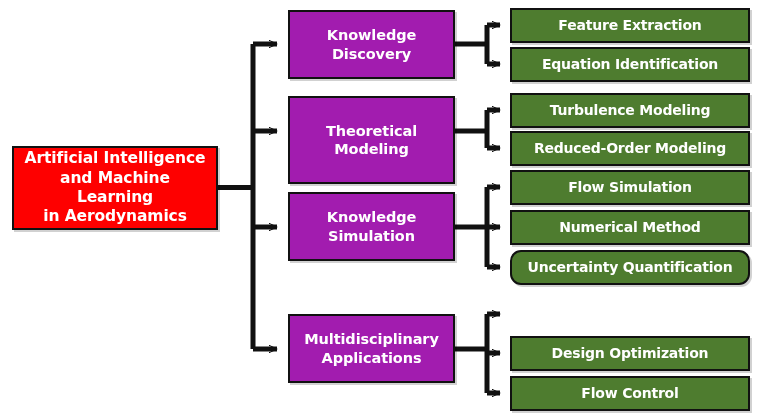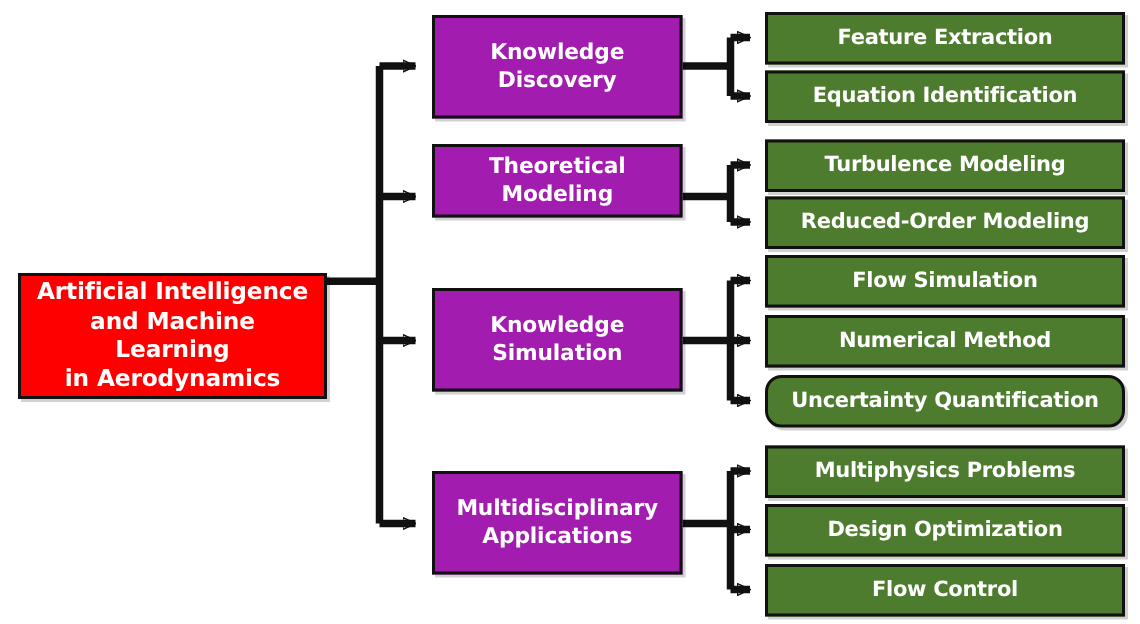--- a/index.html
+++ b/index.html
@@ -26,21 +26,20 @@
     font-weight: bold;
     line-height: 1.25;
     border: 2px solid #111111;
     box-shadow: 2px 2px 0 rgba(0,0,0,0.18);
   }
   .node-root {
     background: #fe0000;
     font-size: 15.5px;
     letter-spacing: -0.1px;
     padding: 0 6px;
-    margin-top: 36px;
   }
   .node-branch {
     background: #a21caf;
     font-size: 14.5px;
     letter-spacing: -0.1px;
   }
   .node-leaf {
     background: #4e7c2f;
     font-size: 14px;
     letter-spacing: -0.2px;
@@ -114,21 +113,21 @@
     <span class="node-label">Artificial Intelligence
 and Machine Learning
 in Aerodynamics</span>
   </div>
 
   <div class="node node-branch" style="left:288px; top:10px; width:167px; height:69px;">
     <span class="node-label">Knowledge
 Discovery</span>
   </div>
 
-  <div class="node node-branch" style="left:288px; top:96px; width:167px; height:49px;">
+  <div class="node node-branch" style="left:288px; top:96px; width:167px; height:88px;">
     <span class="node-label">Theoretical
 Modeling</span>
   </div>
 
   <div class="node node-branch" style="left:288px; top:192px; width:167px; height:69px;">
     <span class="node-label">Knowledge
 Simulation</span>
   </div>
 
   <div class="node node-branch" style="left:288px; top:314px; width:167px; height:69px;">
@@ -157,23 +156,20 @@
   </div>
 
   <div class="node node-leaf" style="left:510px; top:210px; width:240px; height:35px;">
     <span class="node-label">Numerical Method</span>
   </div>
 
   <div class="node node-leaf" style="left:510px; top:250px; width:240px; height:35px;border-radius:11px;">
     <span class="node-label">Uncertainty Quantification</span>
   </div>
 
-  <div class="node node-leaf" style="left:510px; top:297px; width:240px; height:35px;">
-    <span class="node-label">Multiphysics Problems</span>
-  </div>
 
   <div class="node node-leaf" style="left:510px; top:336px; width:240px; height:35px;">
     <span class="node-label">Design Optimization</span>
   </div>
 
   <div class="node node-leaf" style="left:510px; top:376px; width:240px; height:35px;">
     <span class="node-label">Flow Control</span>
   </div>
 
 </div>

